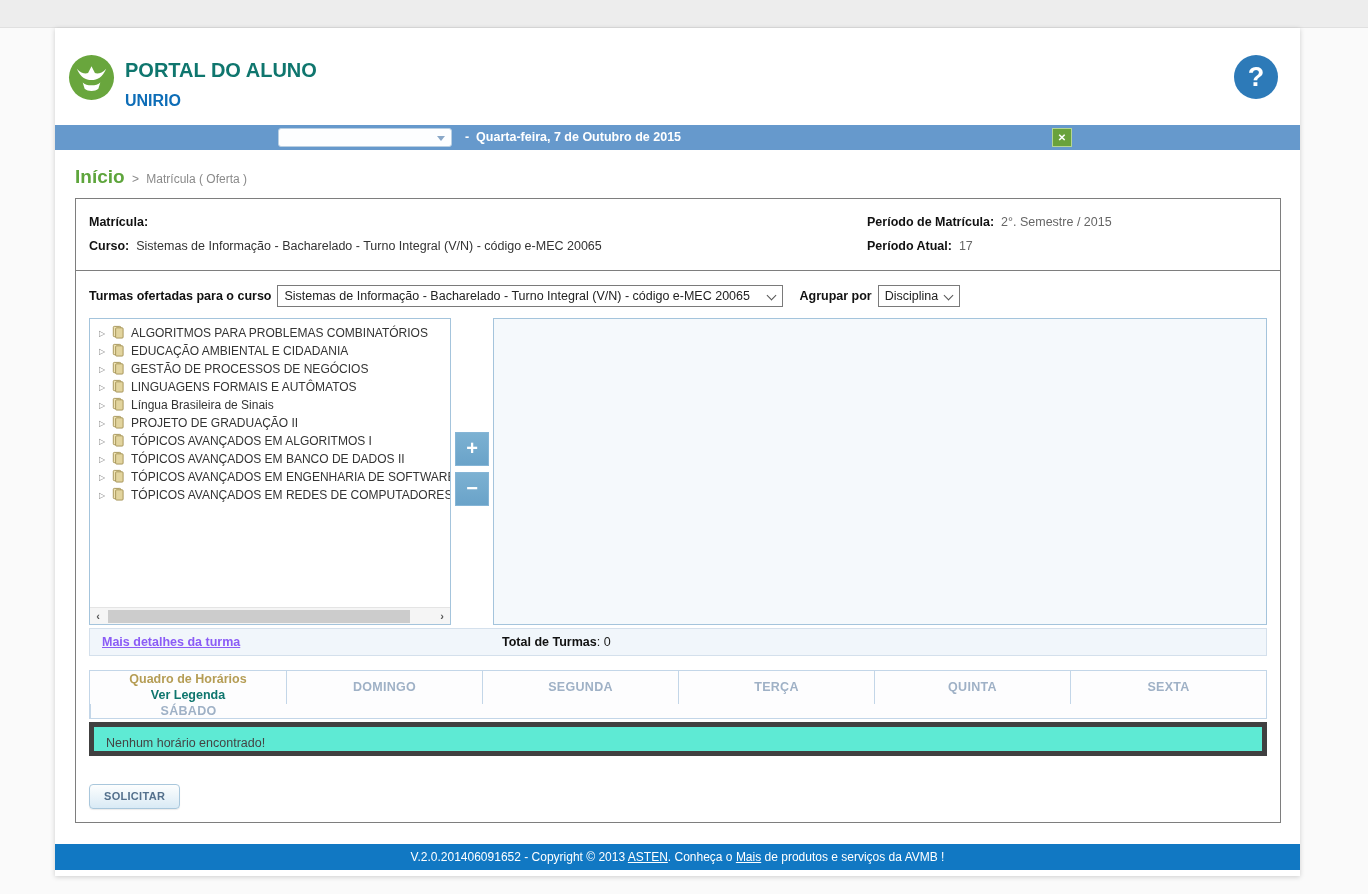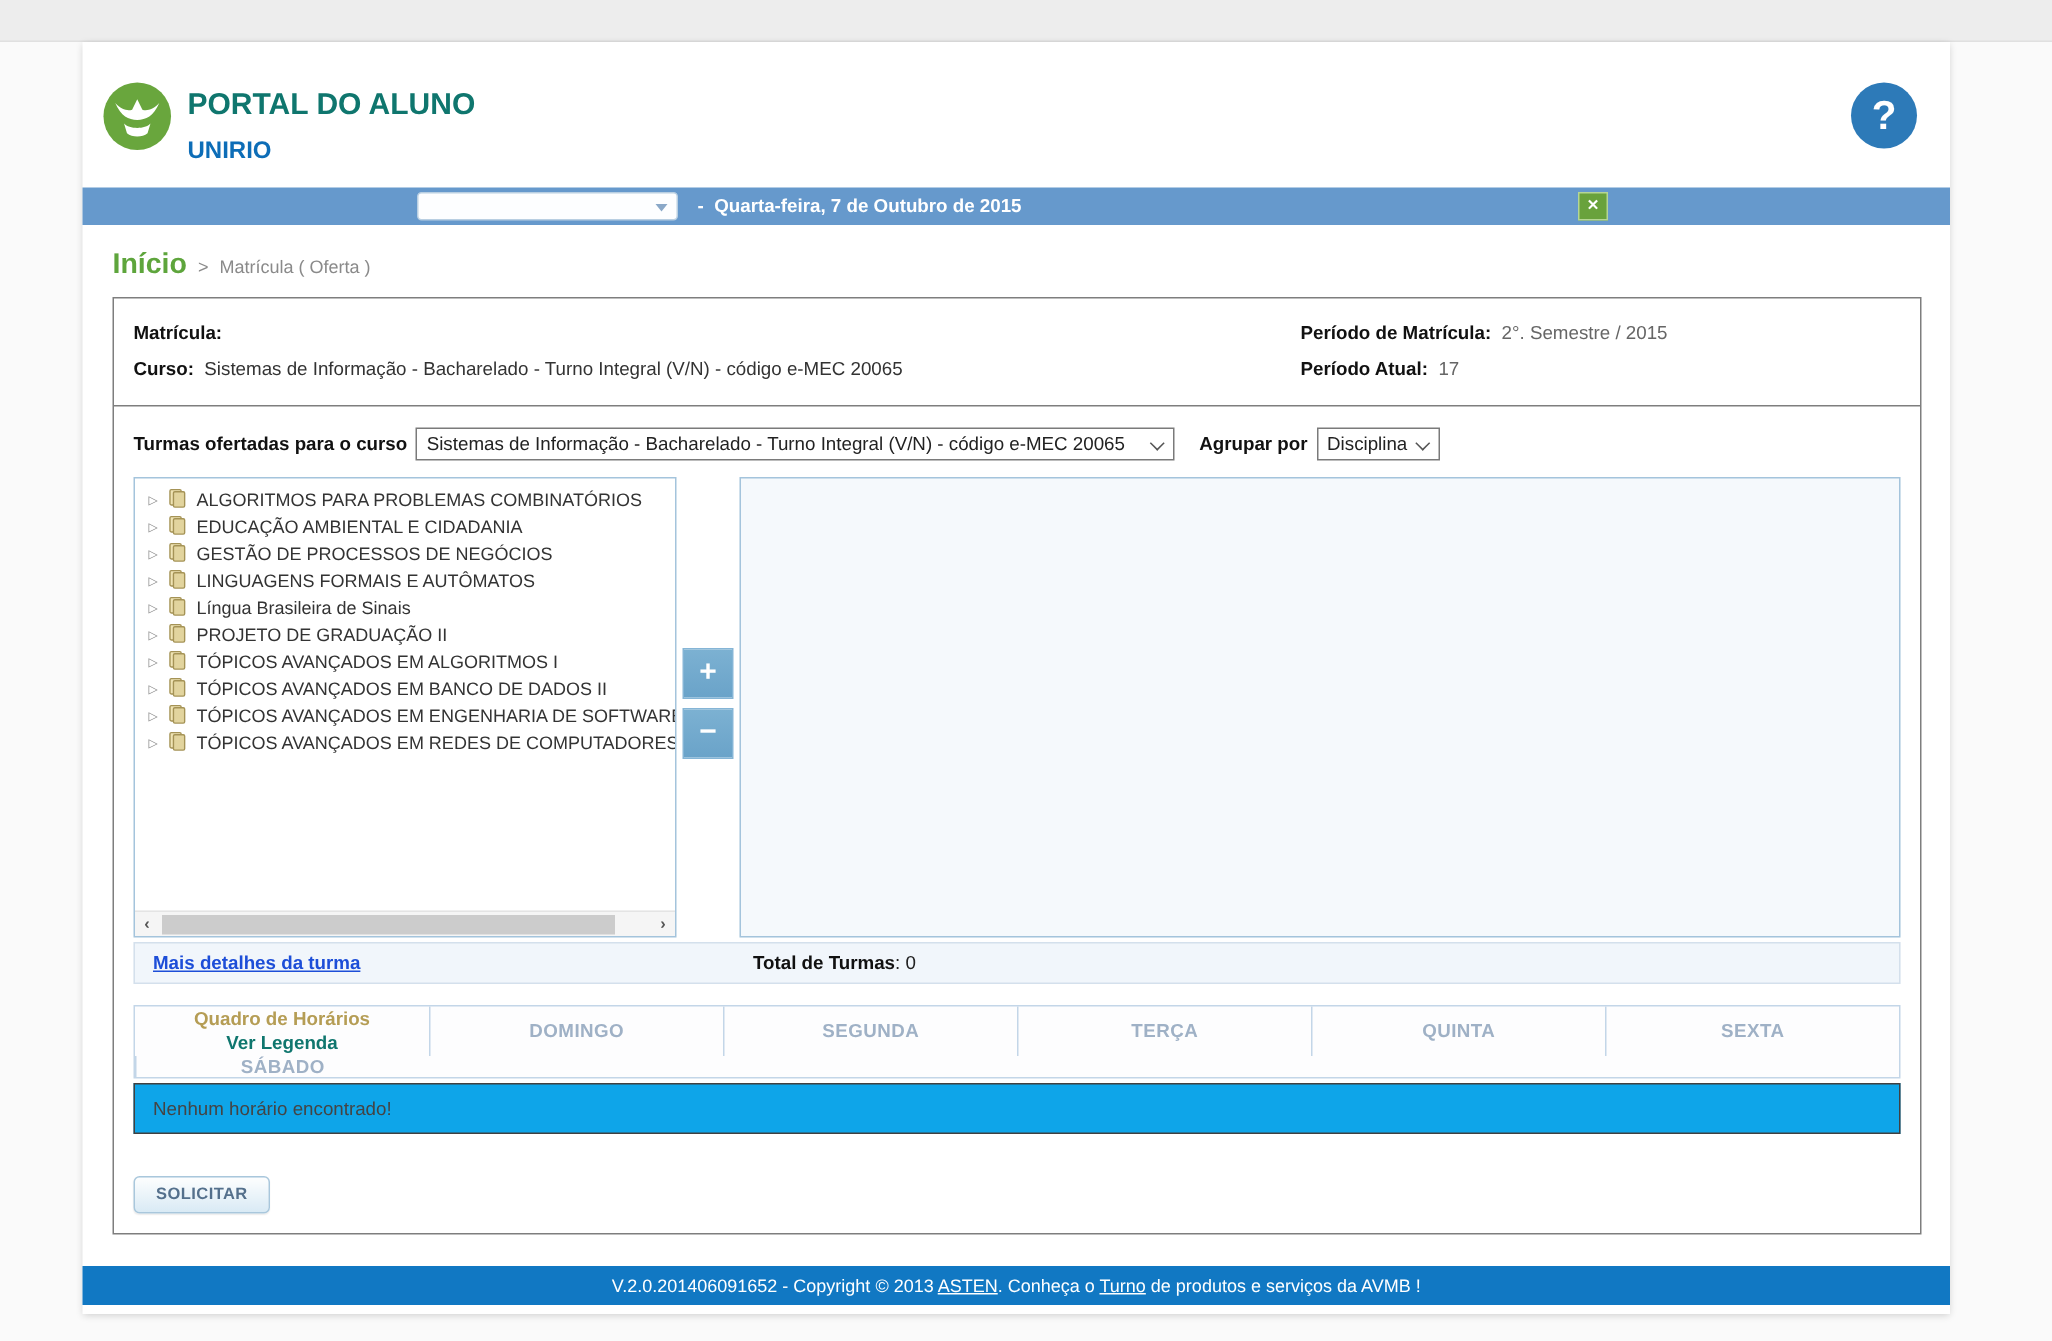--- a/index.html
+++ b/index.html
@@ -73,34 +73,34 @@
   .transfer-col { width:42px; display:flex; flex-direction:column; align-items:center; padding-top:114px; }
   .xfer-btn { width:34px; height:34px; background:linear-gradient(#7cb1d2,#6aa3c9); border:1px solid #85b5d6;
               color:#fff; font-size:20px; font-weight:bold; text-align:center; line-height:31px; cursor:pointer; }
   .xfer-btn + .xfer-btn { margin-top:6px; }
 
   .right-panel { flex:1; border:1px solid #a4c4dc; background:#f5f9fc; }
 
   
   .summary { position:relative; margin-top:3px; height:28px; background:#f1f6fb; border:1px solid #d4e0ec;
              line-height:26px; font-size:12.5px; color:#222; }
-  .details-link { margin-left:12px; font-weight:bold; text-decoration:underline; cursor:pointer; color:#1d4ed8; }
+  .details-link { margin-left:12px; font-weight:bold; text-decoration:underline; cursor:pointer; color:#8b5cf6; }
   .total-wrap { position:absolute; left:412px; top:0; }
 
   
   .sched-header { margin-top:14px; display:grid; grid-template-columns:repeat(6,1fr);
                   border:1px solid #c3d6e8; height:49px; background:#fdfdfe; }
   .sched-cell { border-left:1px solid #c3d6e8; display:flex; flex-direction:column; align-items:center;
                 justify-content:center; font-size:12.5px; font-weight:bold; }
   .sched-cell:first-child { border-left:none; }
   .corner-title { color:#b59d55; line-height:16px; }
   .corner-link { color:#0f766e; line-height:16px; cursor:pointer; }
   .day-cell { color:#9fb1c6; letter-spacing:.3px; }
 
-  .empty-row { margin-top:3px; border:1px solid #404040; background:#0ea5e9; height:34px; line-height:32px;
+  .empty-row { margin-top:3px; border:5px solid #404040; background:#5eead4; height:34px; line-height:32px;
                padding-left:12px; font-size:12.5px; color:#444; }
 
   .solicitar { display:inline-block; margin-top:28px; padding:0 14px; height:25px; line-height:23px;
                background:linear-gradient(#fdfefe,#d9eaf5); border:1px solid #a9c7dc; border-radius:4px;
                font-size:11px; font-weight:bold; color:#54708c; letter-spacing:.3px; cursor:pointer;
                box-shadow:0 1px 1px rgba(0,0,0,.08); }
 
   
   .footer { margin-top:21px; height:26px; background:#1178c3; color:#fff; text-align:center;
             font-size:12px; line-height:26px; white-space:pre; }
@@ -292,15 +292,15 @@
           <div class="sched-cell day-cell">SÁBADO</div>
         </div>
 
       <div class="empty-row">Nenhum horário encontrado!</div>
 
       <div class="solicitar">SOLICITAR</div>
 
     </div>
   </div>
 
-  <div class="footer"><span>V.2.0.201406091652 - Copyright © 2013 </span><span class="f-link">ASTEN</span><span>. Conheça o </span><span class="f-link">Turno</span><span> de produtos e serviços da AVMB !</span></div>
+  <div class="footer"><span>V.2.0.201406091652 - Copyright © 2013 </span><span class="f-link">ASTEN</span><span>. Conheça o </span><span class="f-link">Mais</span><span> de produtos e serviços da AVMB !</span></div>
 
 </div>
 
 </body></html>

